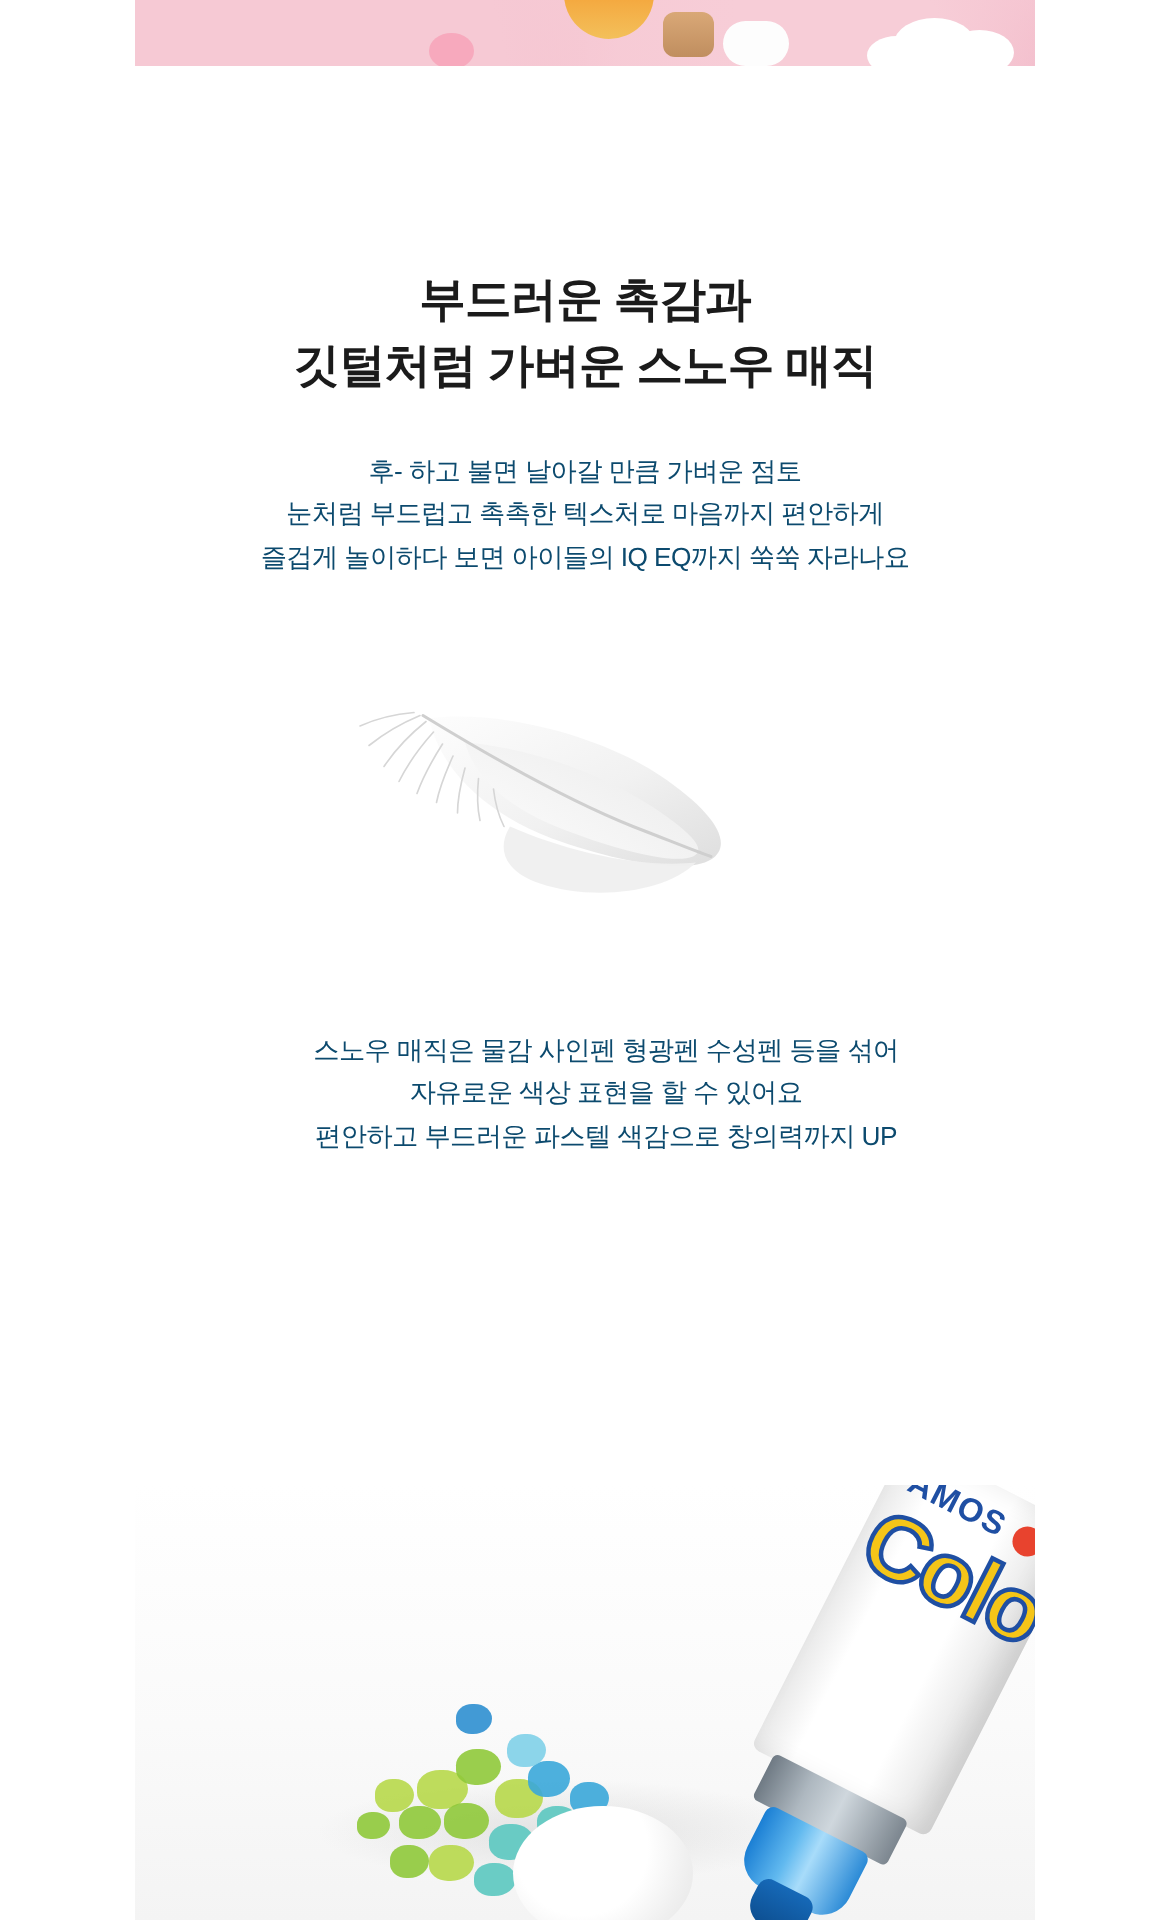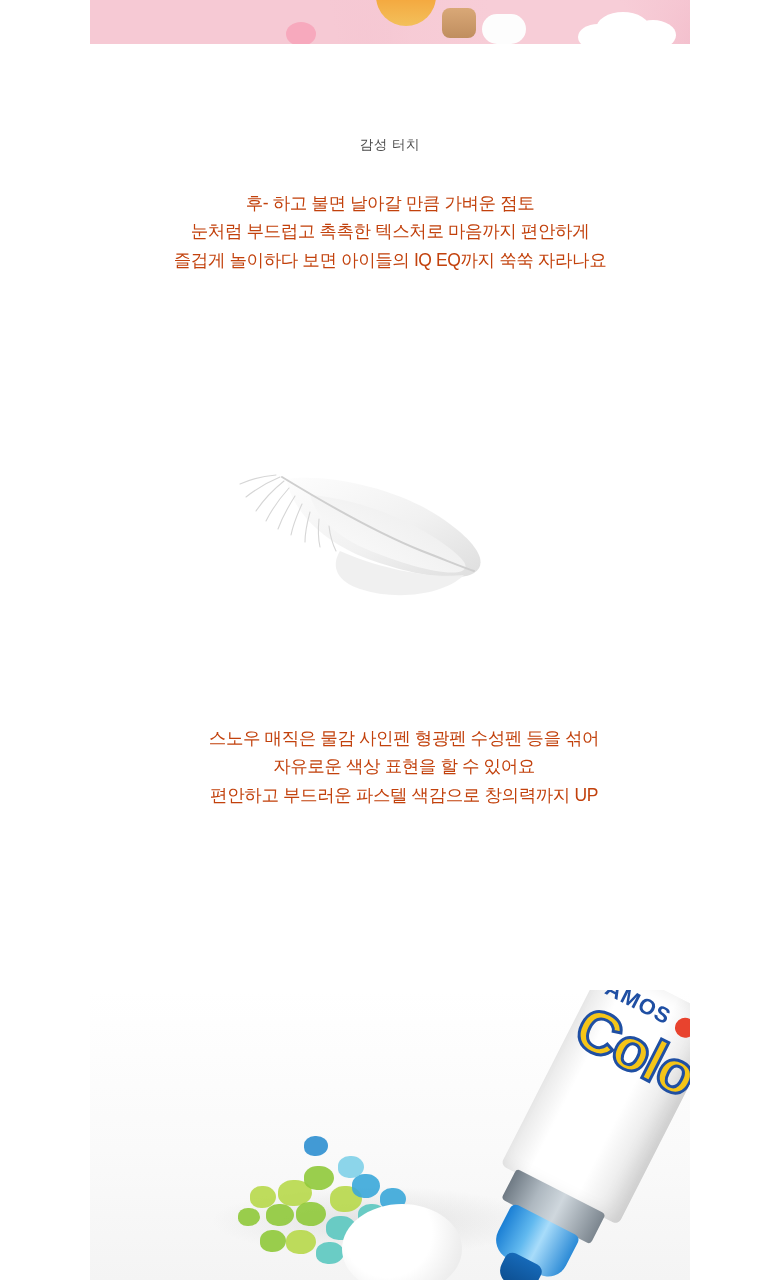--- a/index.html
+++ b/index.html
@@ -97,33 +97,33 @@
     font-size: 31px;
     font-weight: 700;
     color: #1b1b1b;
     line-height: 1.42;
     letter-spacing: -0.6px;
     white-space: pre-line;
   }
   .body-copy {
     font-size: 17.5px;
     font-weight: 400;
-    color: #c2410c;
+    color: #0c4a6e;
     line-height: 1.62;
     letter-spacing: -0.4px;
     white-space: pre-line;
   }
 
   #section-touch { top: 136px; }
   #section-touch .headline { margin-top: 42px; }
   #section-touch .body-copy { margin-top: 34px; }
 
   #section-color { top: 672px; }
   #section-color .headline { margin-top: 42px; }
-  #section-color .body-copy { margin-top: 52px; padding-left: 28px; }
+  #section-color .body-copy { margin-top: 14px; padding-left: 28px; }
 
   
   .feather-wrap {
     position: absolute;
     left: 190px;
     top: 455px;
     width: 400px;
     height: 160px;
   }
   .feather-wrap svg { display: block; }
@@ -247,21 +247,22 @@
     <div class="ps-blob-white"></div>
     <div class="ps-blob-pinkdot"></div>
     <div class="ps-cloud c1"></div>
     <div class="ps-cloud c2"></div>
     <div class="ps-cloud c3"></div>
 
     <span class="sr-only">pink background clay craft photo strip</span>
   </div>
 
   <div class="section" id="section-touch">
-    <div class="eyebrow">감성 터치</div>
+    <div class="headline">부드러운 촉감과
+깃털처럼 가벼운 스노우 매직</div>
     <div class="body-copy">후- 하고 불면 날아갈 만큼 가벼운 점토
 눈처럼 부드럽고 촉촉한 텍스처로 마음까지 편안하게
 즐겁게 놀이하다 보면 아이들의 IQ EQ까지 쑥쑥 자라나요</div>
   </div>
 
   <div class="feather-wrap">
     <svg width="400" height="160" viewBox="0 0 400 160" aria-hidden="true">
       <defs>
         <linearGradient id="fthr" x1="0" y1="0" x2="1" y2="1">
           <stop offset="0%" stop-color="#fdfdfd"></stop>

